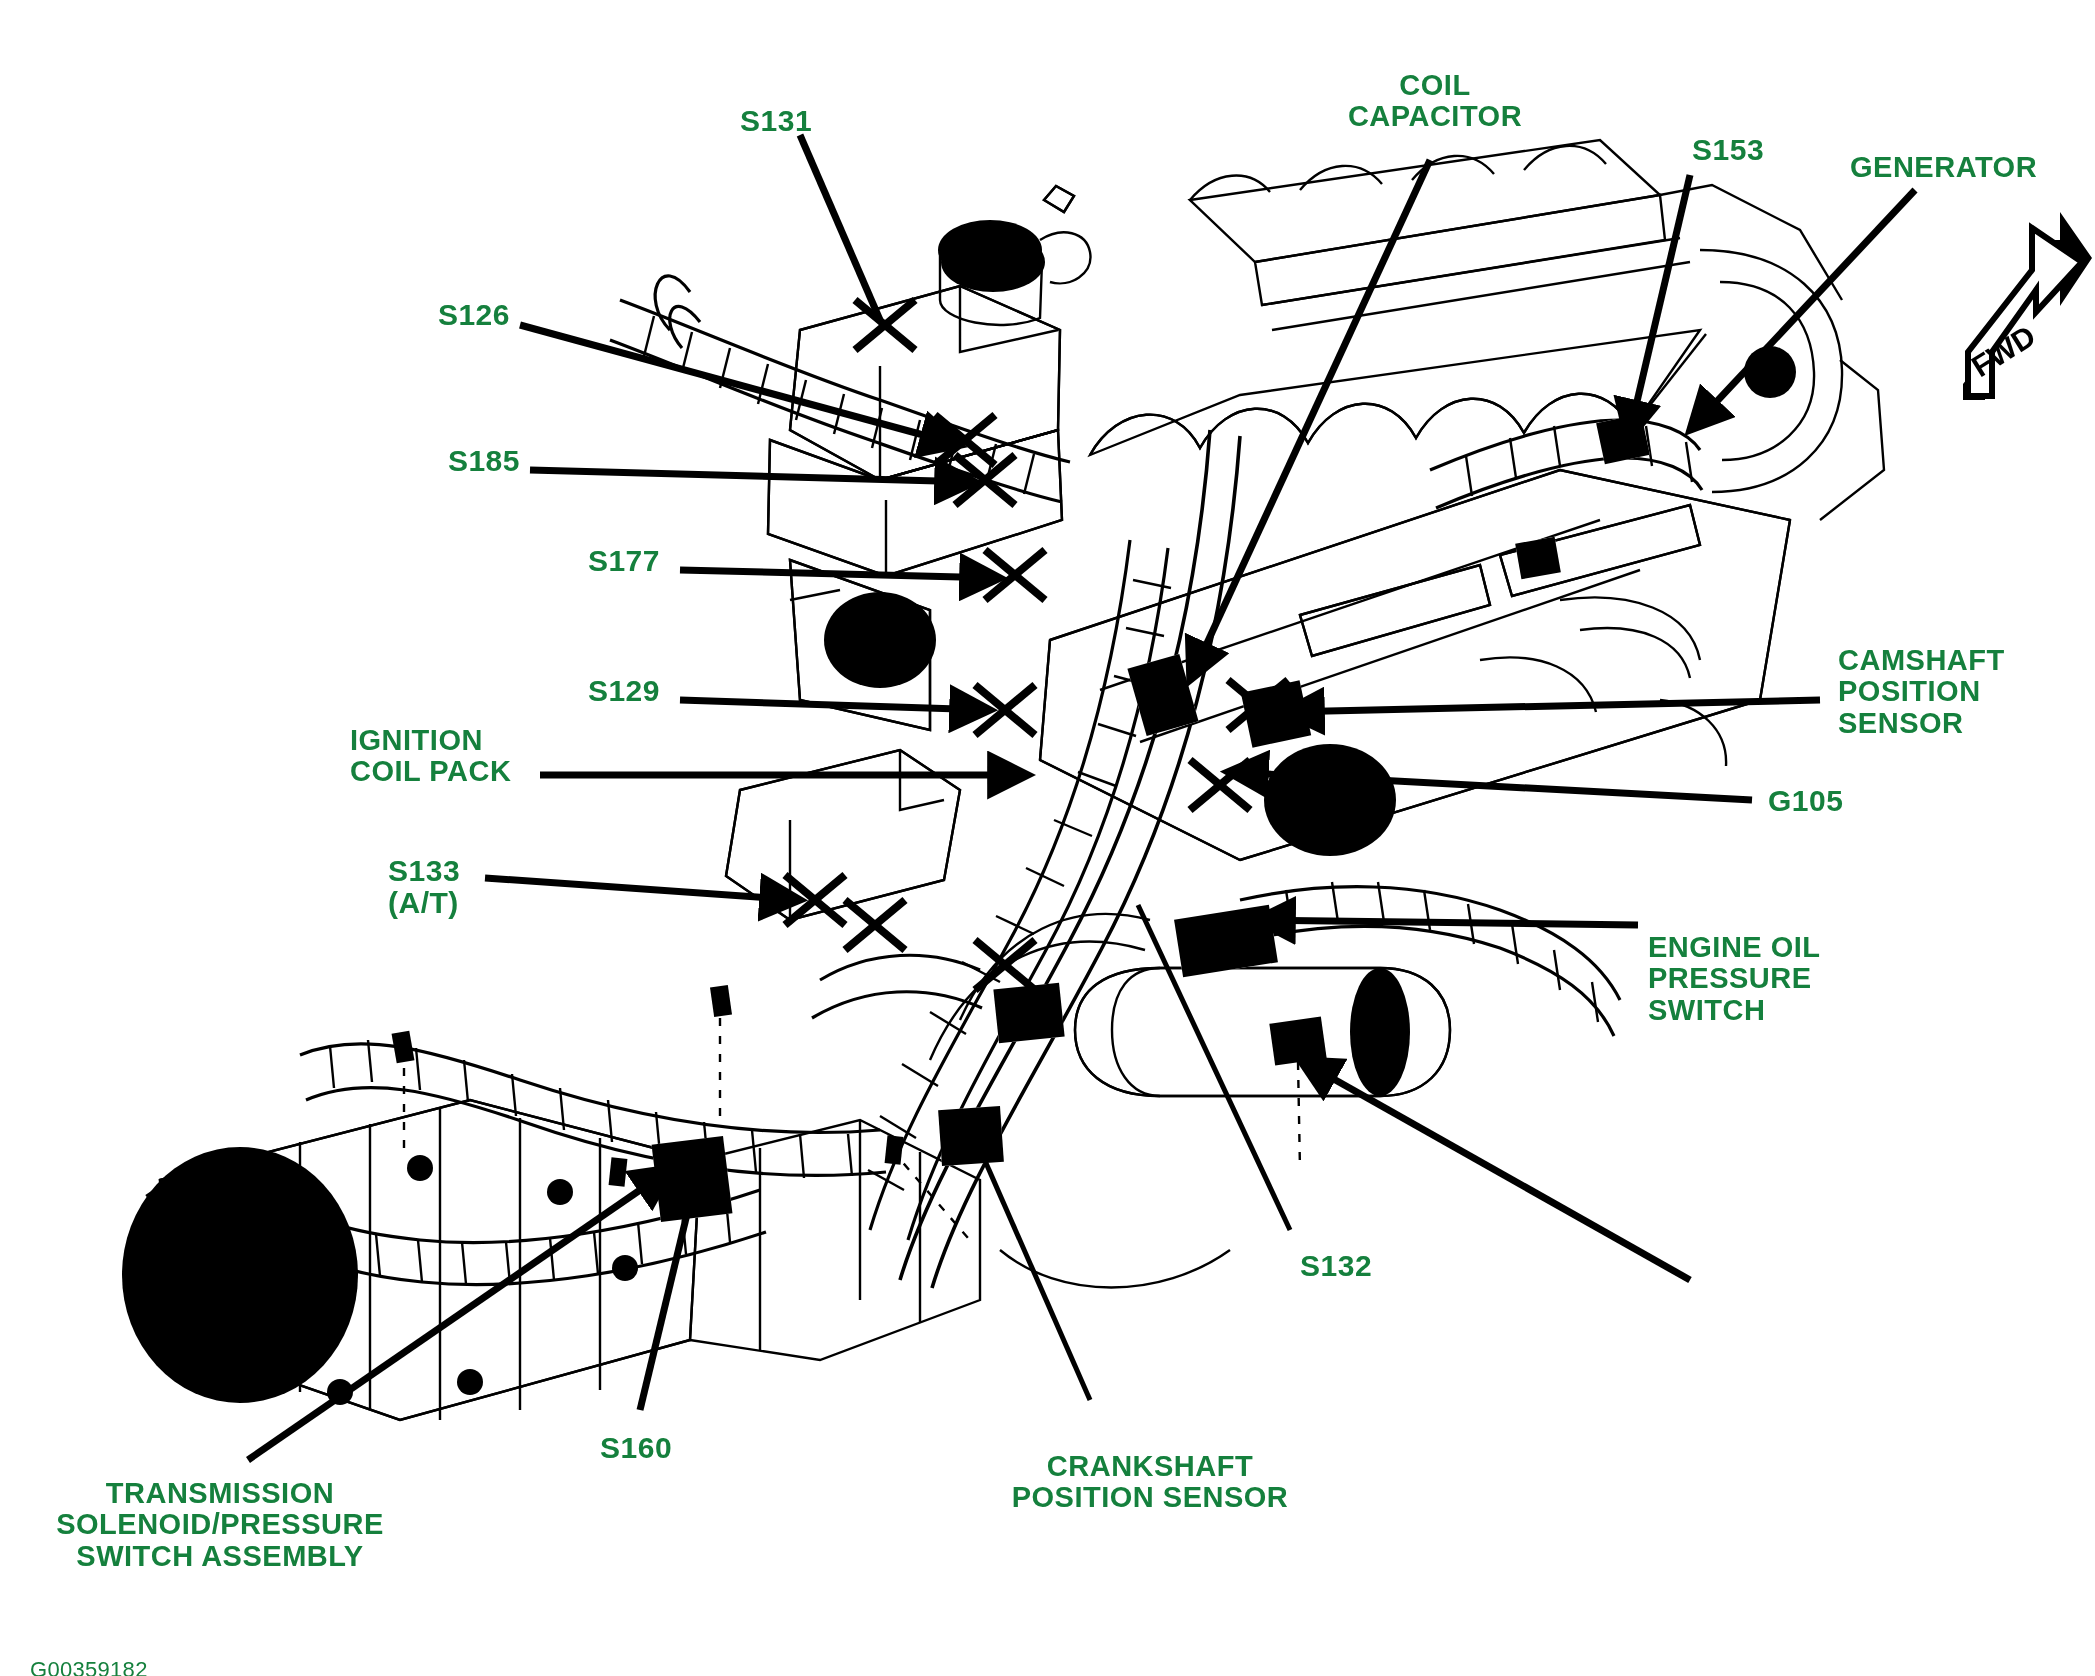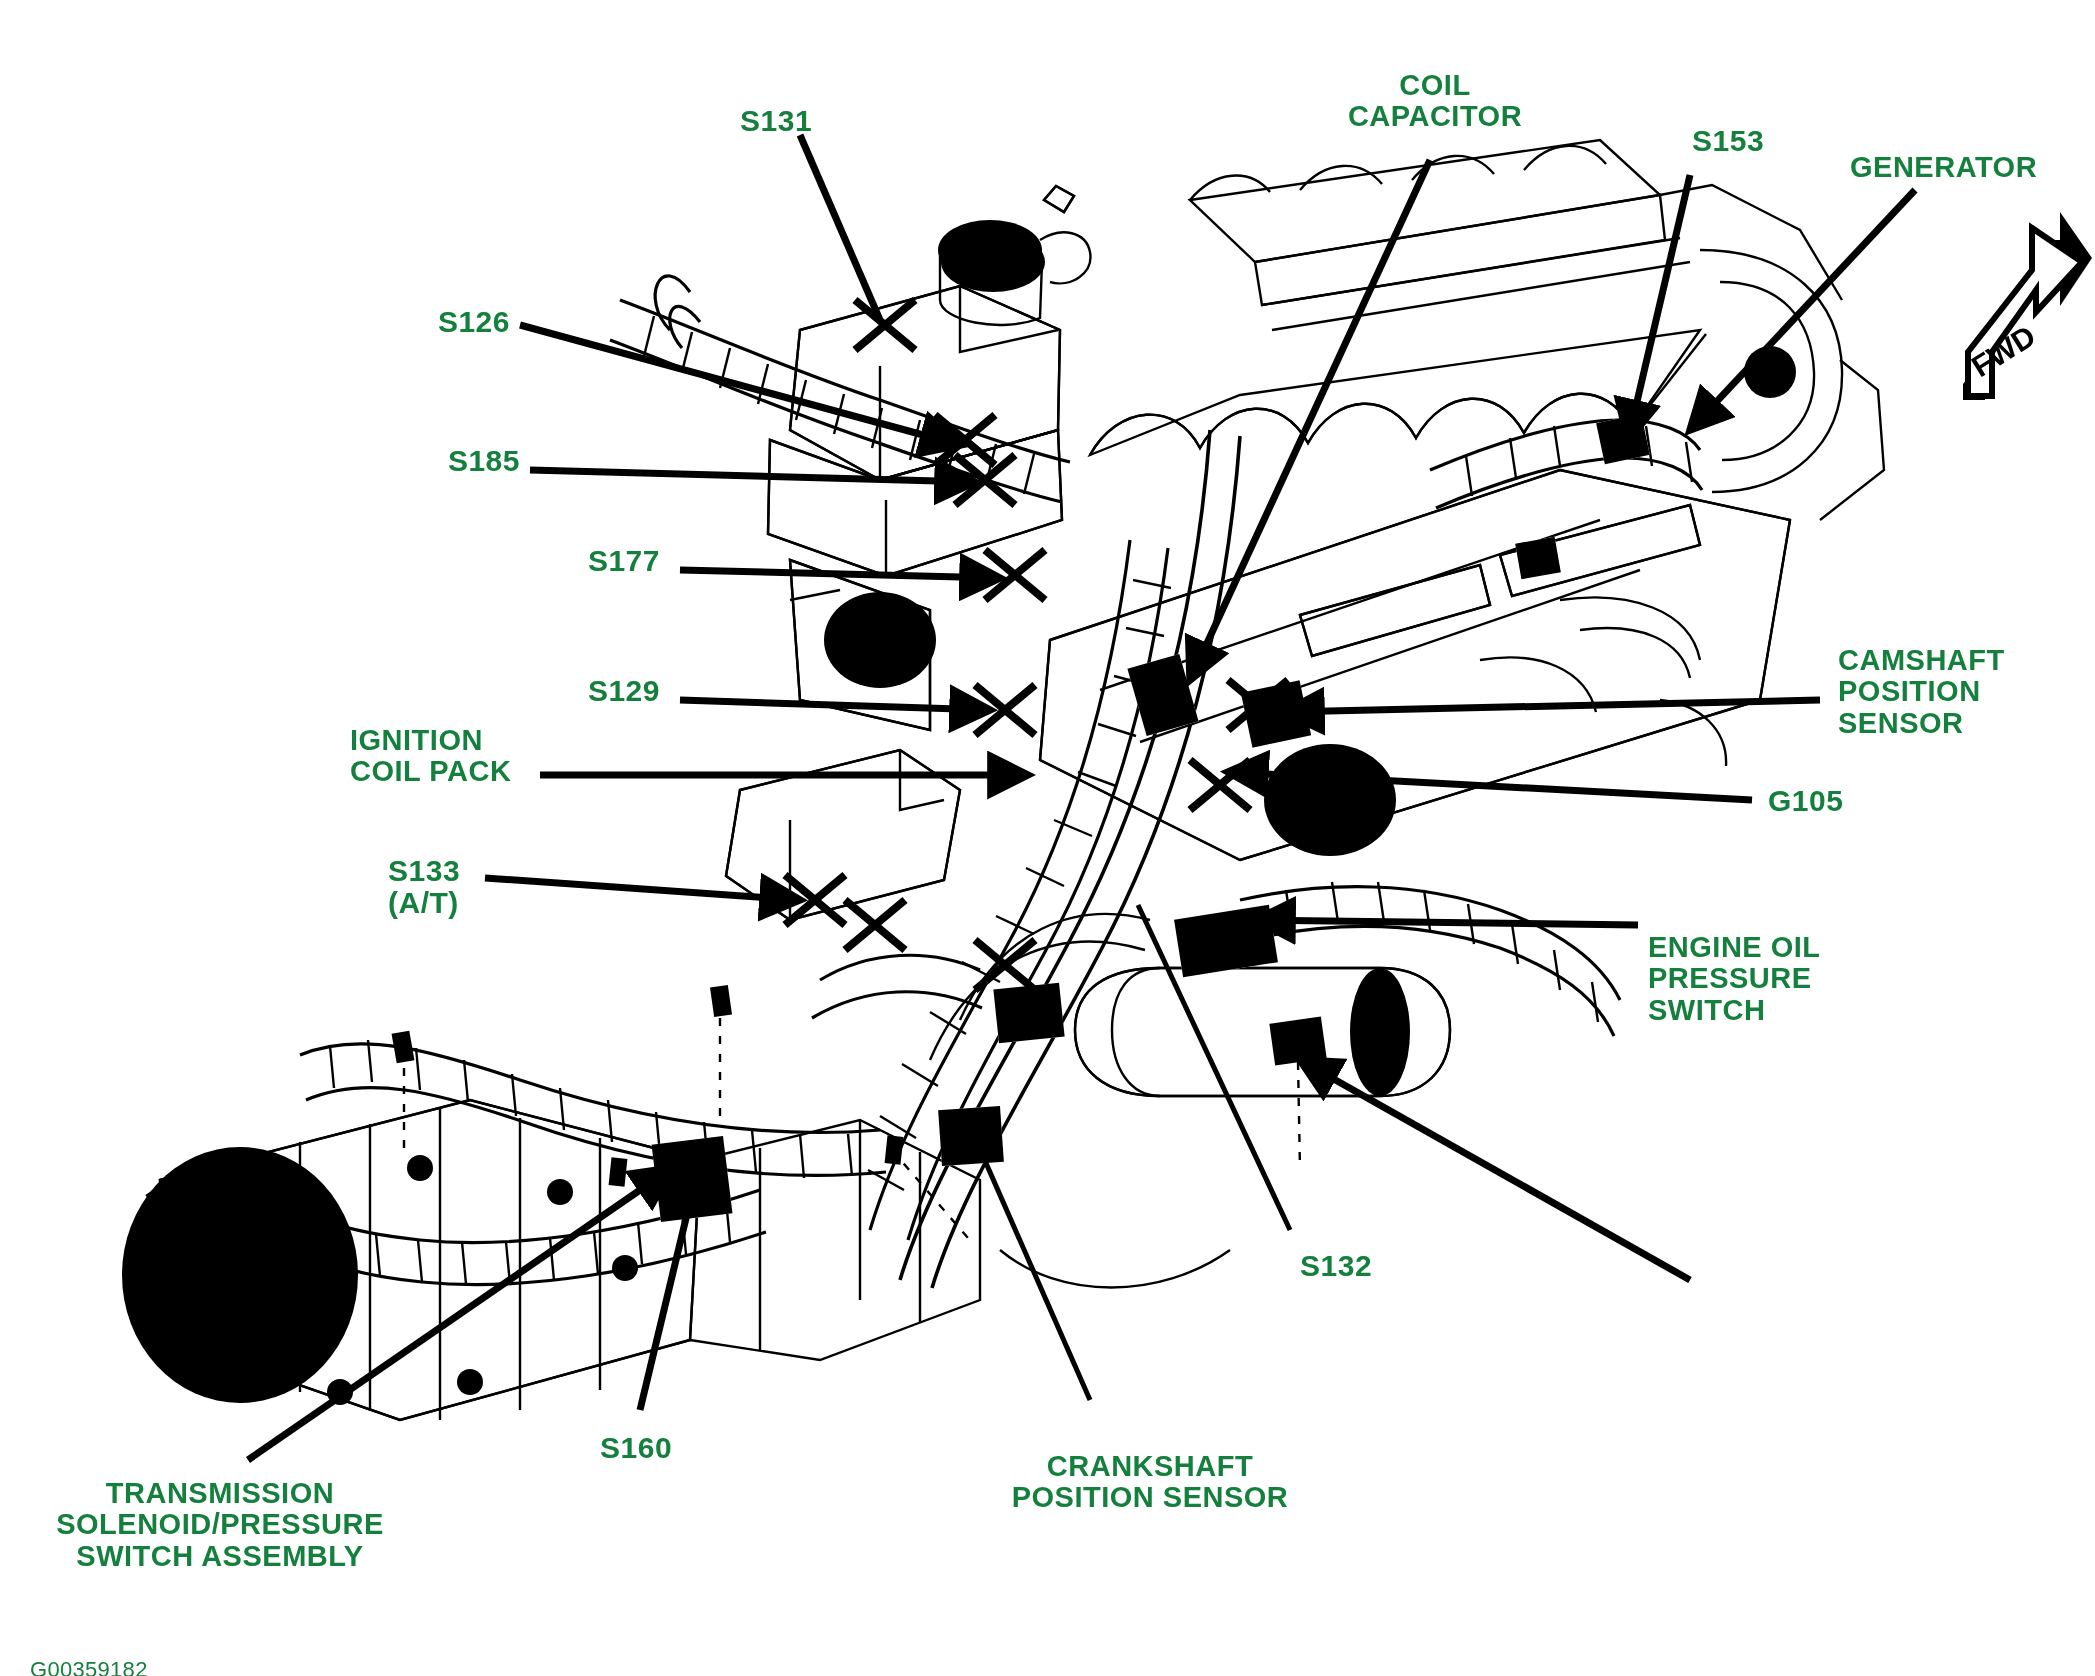--- a/index.html
+++ b/index.html
@@ -419,21 +419,21 @@
 
       <path d="M1968 396 L1968 352 L2032 270 L2032 228 L2082 262 L2036 312 L2036 290
                L1992 352 L1992 396 Z" fill="#fff" stroke="#000" stroke-width="6"></path>
 
       <text x="1980" y="378" fill="#000" font-family="Liberation Sans, sans-serif" font-size="30" font-weight="bold" transform="rotate(-32 1980 378)">FWD</text>
     </g>
   </svg>
 
   <div class="lbl l-code ta-l" style="left:740px;top:105px;">S131</div>
 
-  <div class="lbl l-code ta-r" style="left:290px;top:306px;width:220px;">S126</div>
+  <div class="lbl l-code ta-r" style="left:290px;top:299px;width:220px;">S126</div>
 
   <div class="lbl l-code ta-r" style="left:300px;top:445px;width:220px;">S185</div>
 
   <div class="lbl l-code ta-r" style="left:440px;top:545px;width:220px;">S177</div>
 
   <div class="lbl l-code ta-r" style="left:440px;top:675px;width:220px;">S129</div>
 
   <div class="lbl l-mid ta-l" style="left:350px;top:725px;width:190px;">IGNITION
 COIL PACK</div>
 
@@ -447,21 +447,21 @@
 SWITCH ASSEMBLY</div>
 
   <div class="lbl l-mid ta-c" style="left:1000px;top:1420px;width:300px;margin-top:31px;">CRANKSHAFT
 POSITION SENSOR</div>
 
   <div class="lbl l-code ta-l" style="left:1300px;top:1250px;">S132</div>
 
   <div class="lbl l-mid ta-c" style="left:1320px;top:70px;width:230px;">COIL
 CAPACITOR</div>
 
-  <div class="lbl l-code ta-l" style="left:1692px;top:125px;">S153</div>
+  <div class="lbl l-code ta-l" style="left:1692px;top:134px;">S153</div>
 
   <div class="lbl l-mid ta-l" style="left:1850px;top:152px;">GENERATOR</div>
 
   <div class="lbl l-mid ta-l" style="left:1838px;top:645px;width:250px;">CAMSHAFT
 POSITION
 SENSOR</div>
 
   <div class="lbl l-code ta-l" style="left:1768px;top:785px;">G105</div>
 
   <div class="lbl l-mid ta-l" style="left:1648px;top:900px;width:260px;margin-top:32px;">ENGINE OIL

